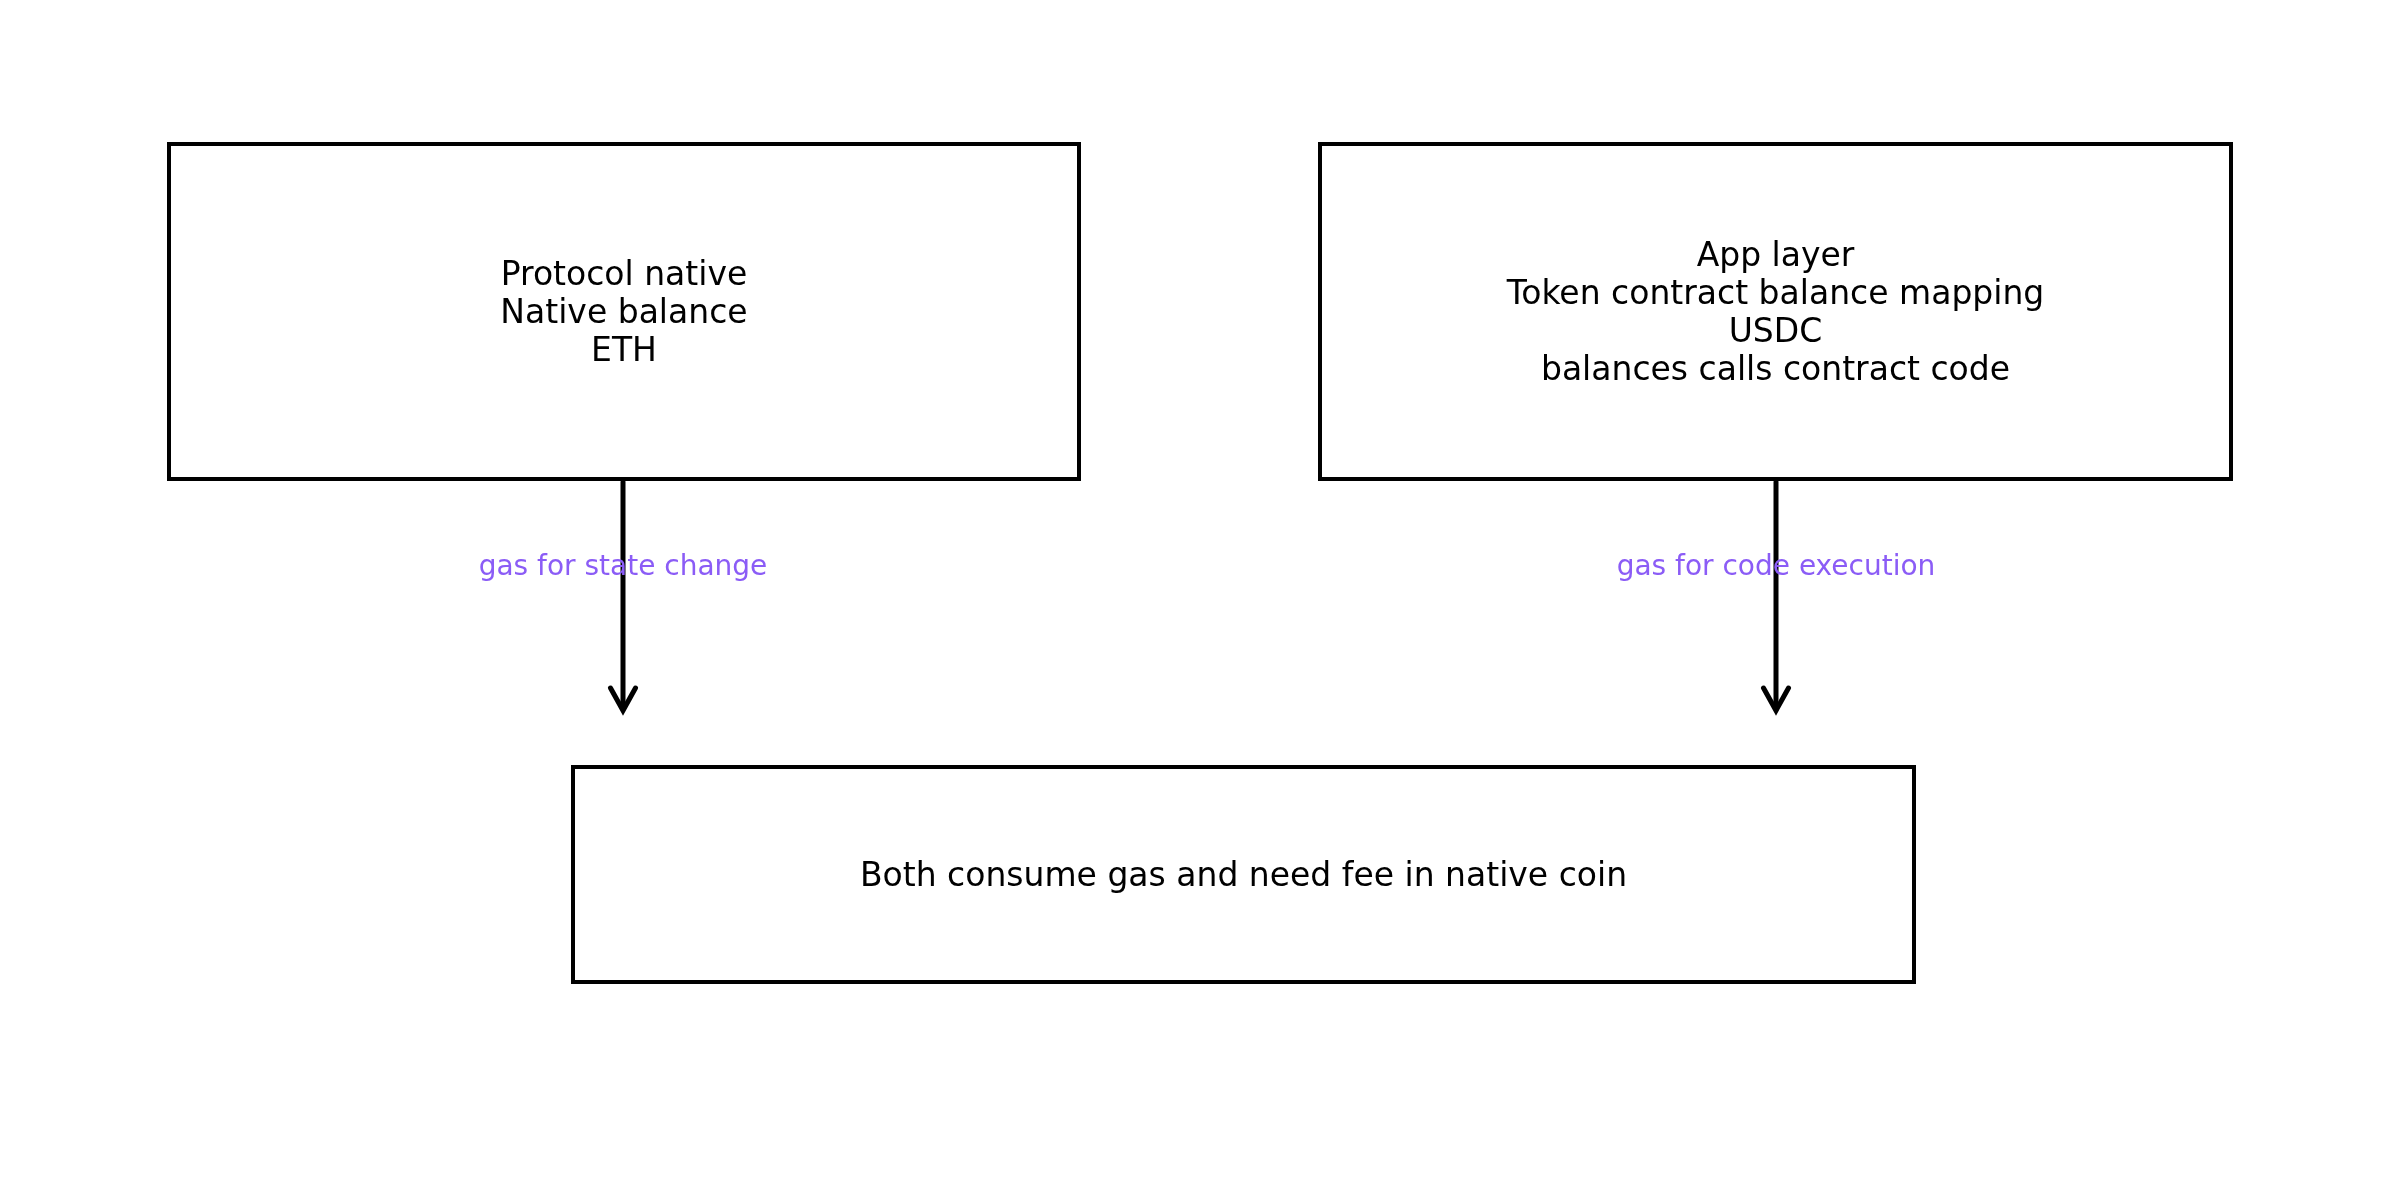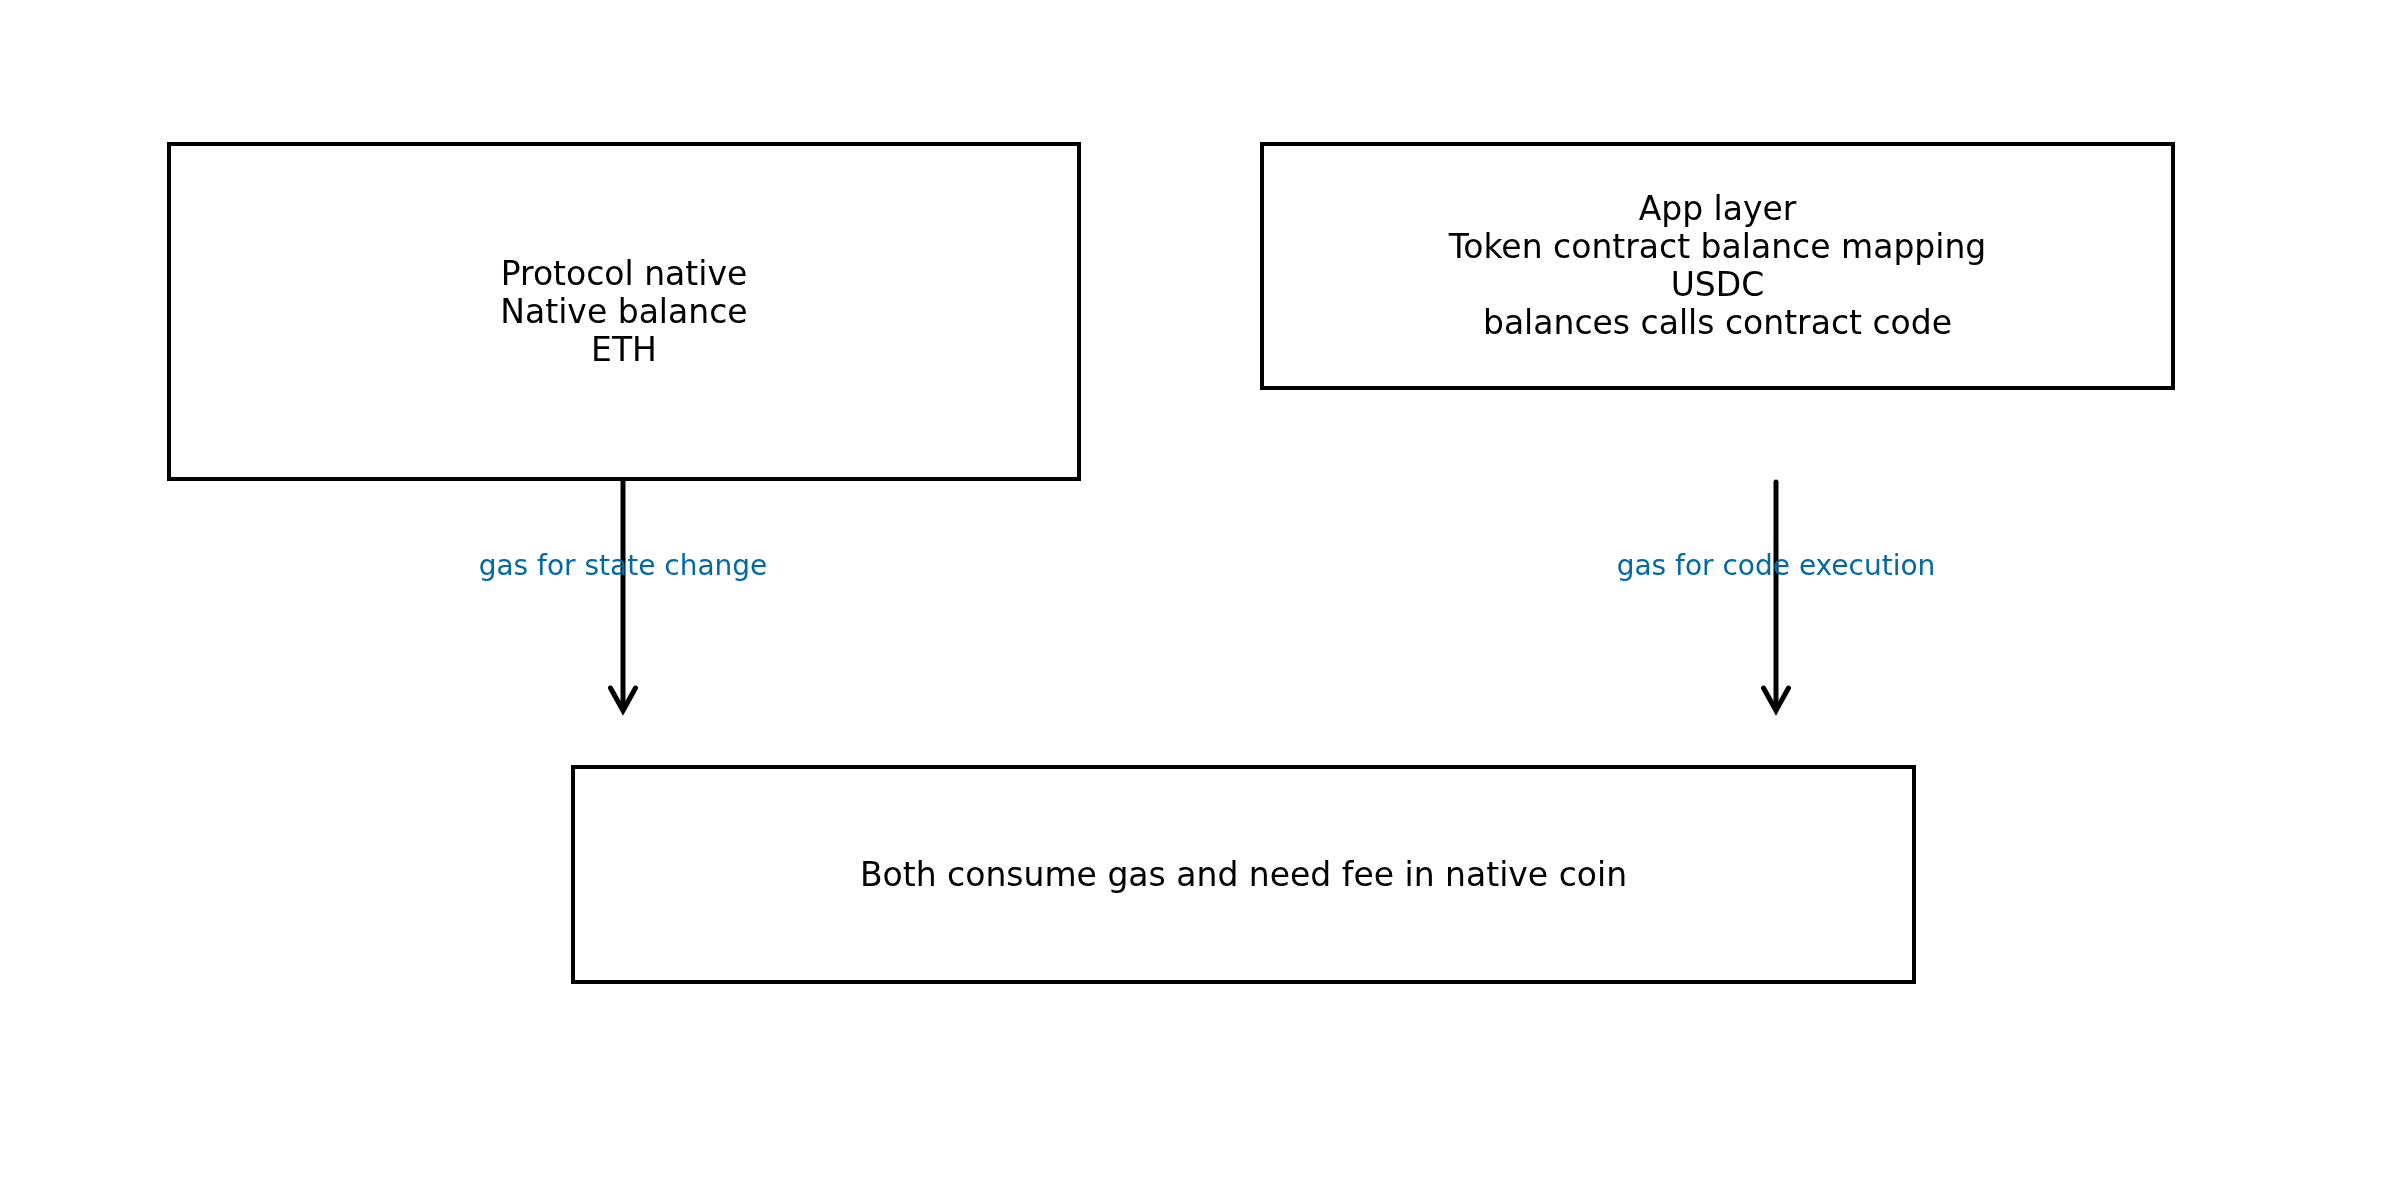--- a/index.html
+++ b/index.html
@@ -35,39 +35,39 @@
     display: flex;
     flex-direction: column;
     align-items: center;
     justify-content: center;
     text-align: center;
     font-size: 33px;
     line-height: 38px;
     color: #000000;
   }
   .box-protocol { left: 167px;  top: 142px; width: 914px;  height: 339px; }
-  .box-app      { left: 1260px; top: 142px; width: 915px;  height: 248px; }
+  .box-app      { left: 1318px; top: 142px; width: 915px;  height: 339px; }
   .box-bottom   { left: 527px;  top: 765px; width: 1345px; height: 219px; margin-left: 44px; }
   .arrow-layer {
     position: absolute;
     left: 0;
     top: 0;
     width: 2400px;
     height: 1200px;
     pointer-events: none;
   }
   .arrow-label {
     position: absolute;
     top: 547px;
     width: 500px;
     height: 38px;
     line-height: 38px;
     text-align: center;
     font-size: 28px;
-    color: #0369a1;
+    color: #8b5cf6;
     background: transparent;
   }
   .label-left  { left: 373px; }
   .label-right { left: 1526px; }
 </style>
 </head>
 <body>
 
 <div class="canvas">
 

